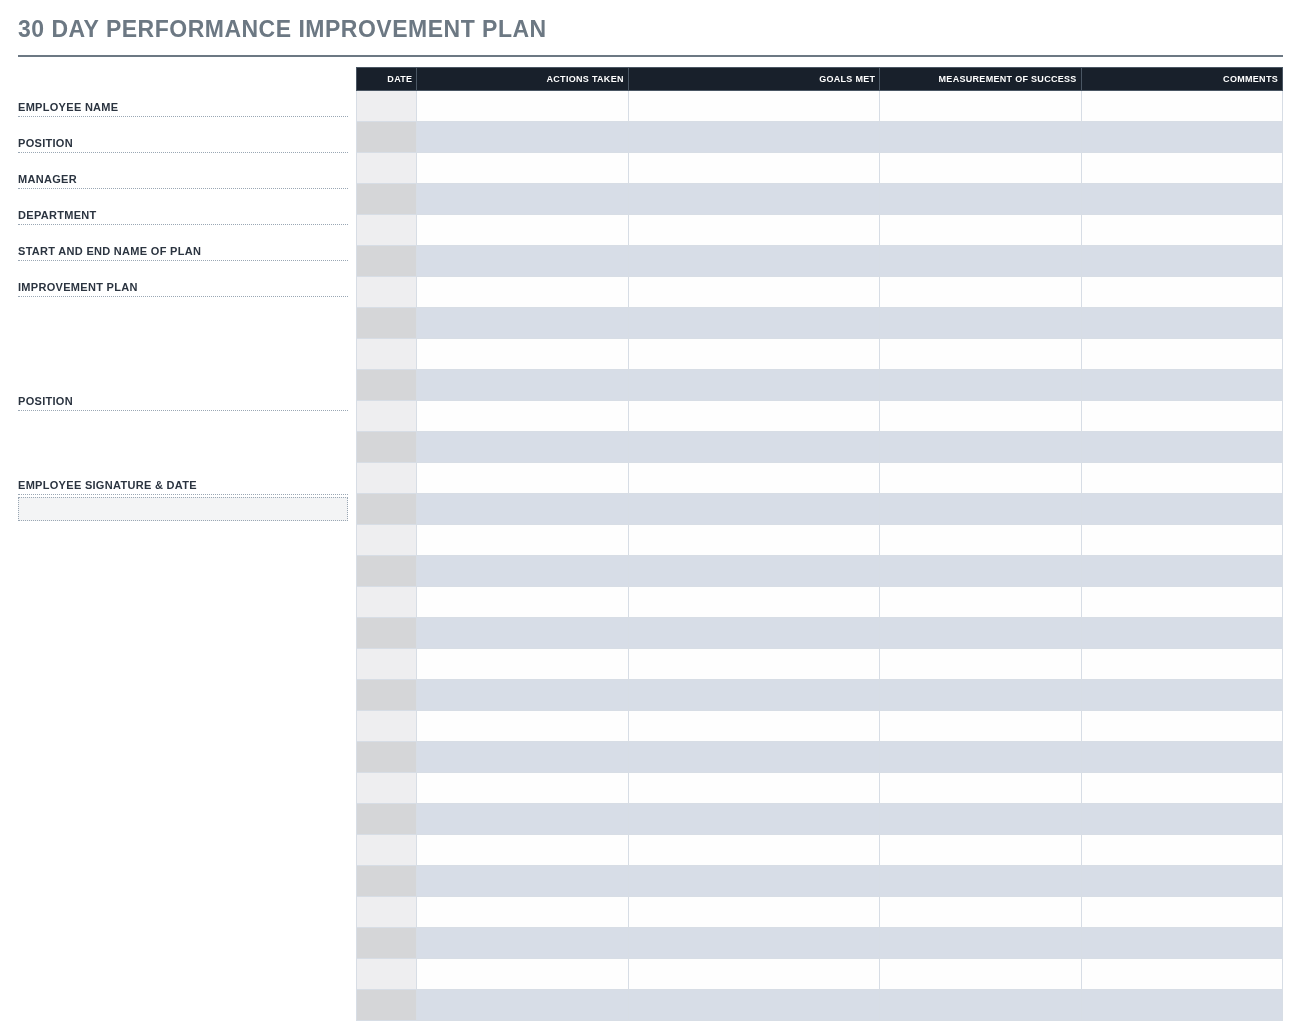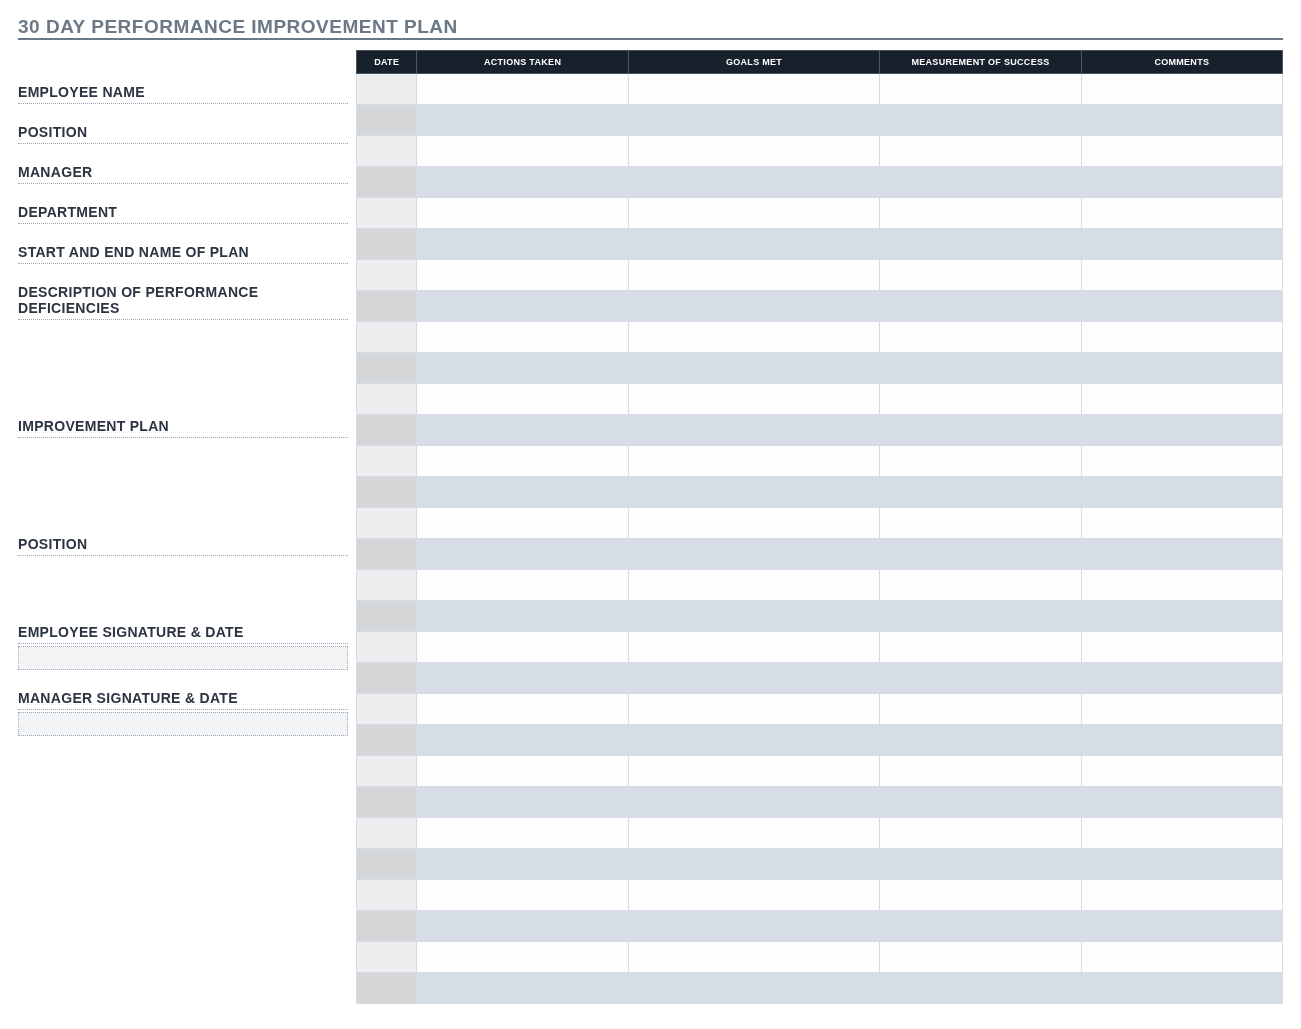--- a/index.html
+++ b/index.html
@@ -1,28 +1,28 @@
 <!DOCTYPE html>
 <html><head>
 <meta charset="utf-8">
 <style>
 *{box-sizing:border-box;margin:0;padding:0}
 body{font-family:Arial,Helvetica,sans-serif;background:#fff;padding:16px 18px;width:1301px}
-h1{font-size:19px;font-weight:700;color:#6c7883;letter-spacing:.5px;border-bottom:2px solid #6c7883;padding-bottom:0;margin-bottom:10px}
+h1{font-size:23px;font-weight:700;color:#6c7883;letter-spacing:.5px;border-bottom:2px solid #6c7883;padding-bottom:12px;margin-bottom:10px}
 .wrap{display:flex;gap:8px;align-items:flex-start}
 .left{width:330px;flex-shrink:0;padding-top:34px}
 .field{margin-bottom:20px}
-.field-label{font-size:14px;font-weight:700;color:#2b3440;letter-spacing:.3px;display:block;margin-bottom:3px}
+.field-label{font-size:11px;font-weight:700;color:#2b3440;letter-spacing:.3px;display:block;margin-bottom:3px}
 .field-line{border-bottom:1px dotted #9aa7b4;height:1px}
 .field-box{height:24px;border:1px dotted #9aa7b4;background:#f3f4f5;margin-top:2px}
 .gap-sm{height:48px}
 .gap-md{height:78px}
 .right{flex:1}
 table{border-collapse:collapse;width:100%;table-layout:fixed}
-th{background:#18202b;color:#fff;font-size:9px;font-weight:700;padding:6px 4px;border:1px solid #4a5663;text-align:center;letter-spacing:.3px}
+th{background:#18202b;color:#fff;font-size:9px;font-weight:700;padding:6px 4px;border:1px solid #4a5663;text-align:right;letter-spacing:.3px}
 td{border:1px solid #d7dde5;height:31px;padding:0}
 tr.odd td.date{background:#eeeef0}
 tr.odd td.cell{background:#fefefe}
 tr.even td.date{background:#d5d6d8}
 tr.even td.cell{background:#d7dde7}
 col.c-date{width:60px}
 col.c-act{width:210px}
 col.c-goal{width:250px}
 col.c-meas{width:200px}
 col.c-com{width:200px}
@@ -49,41 +49,31 @@
     </div>
     <div class="field">
       <span class="field-label">DEPARTMENT</span>
       <div class="field-line"></div>
     </div>
     <div class="field">
       <span class="field-label">START AND END NAME OF PLAN</span>
       <div class="field-line"></div>
     </div>
     <div class="field">
-      <span class="field-label">DESCRIPTION OF PERFORMANCE DEFICIENCIES</span>
+      <span class="field-label">IMPROVEMENT PLAN</span>
       <div class="field-line"></div>
       <div class="gap-md"></div>
     </div>
     <div class="field">
-      <span class="field-label">IMPROVEMENT PLAN</span>
-      <div class="field-line"></div>
-      <div class="gap-md"></div>
-    </div>
-    <div class="field">
       <span class="field-label">POSITION</span>
       <div class="field-line"></div>
       <div class="gap-sm"></div>
     </div>
     <div class="field">
       <span class="field-label">EMPLOYEE SIGNATURE &amp; DATE</span>
-      <div class="field-line"></div>
-      <div class="field-box"></div>
-    </div>
-    <div class="field">
-      <span class="field-label">MANAGER SIGNATURE &amp; DATE</span>
       <div class="field-line"></div>
       <div class="field-box"></div>
     </div>
   </div>
 
   <div class="right">
     <table>
       <colgroup>
         <col class="c-date">
           <col class="c-act">

